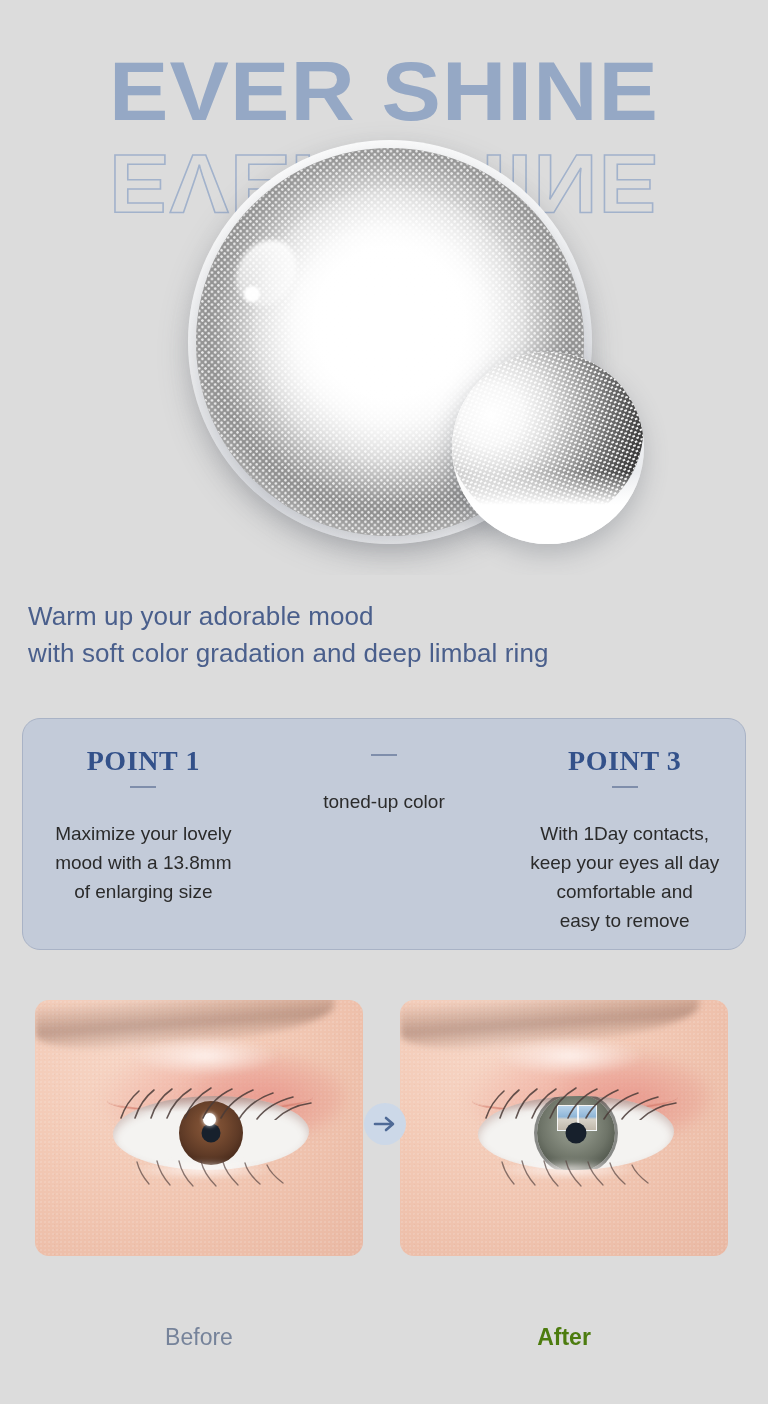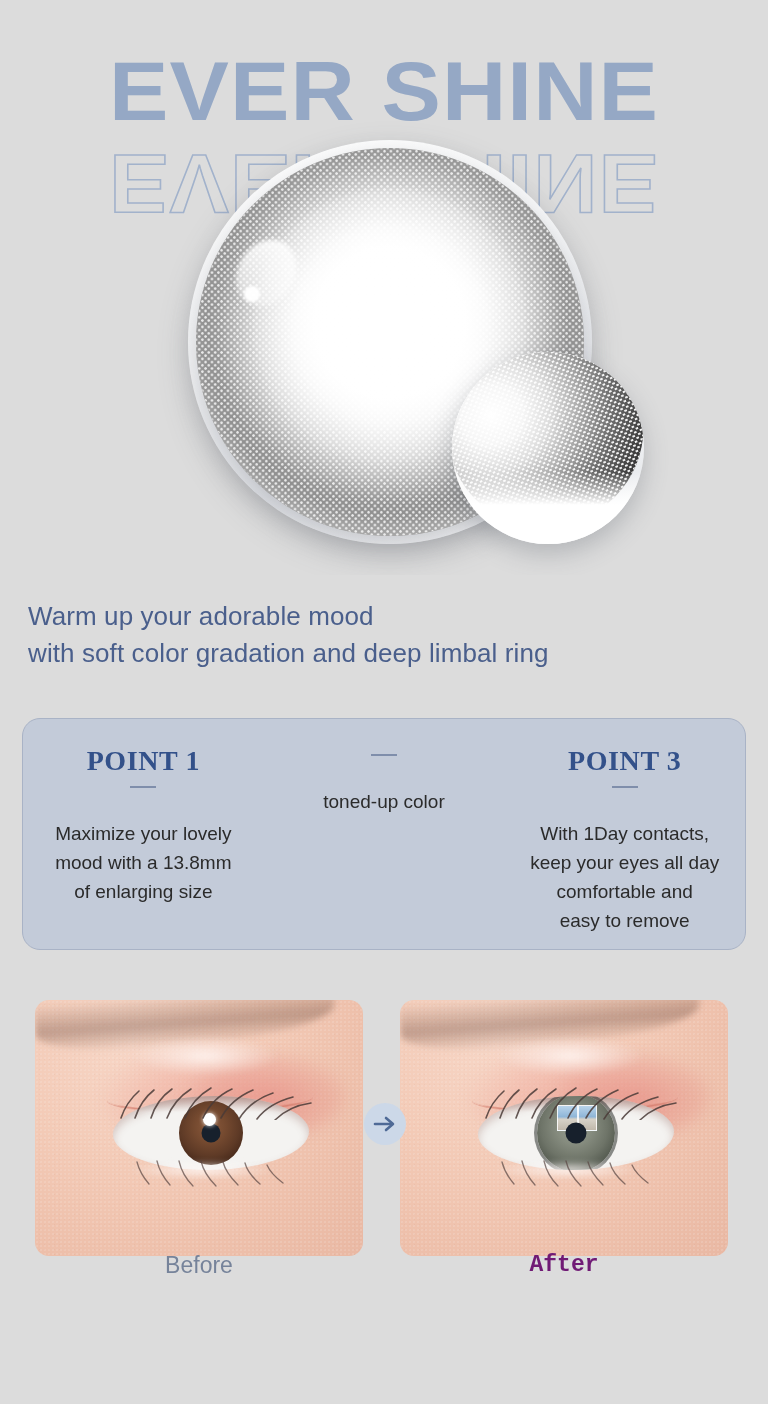--- a/index.html
+++ b/index.html
@@ -385,27 +385,27 @@
     background:#ccd8e8;
     display:flex;
     align-items:center;
     justify-content:center;
     z-index:8;
   }
 
   
   .caption {
     position:absolute;
-    top:1252px;
+    top:1324px;
     width:328px;
     text-align:center;
     font-size:23px;
   }
   .caption-before { left:35px; color:#76839a; }
-  .caption-after  { left:400px; color:#701a75; font-weight:bold;font-family:Liberation Mono, monospace; }
+  .caption-after  { left:400px; color:#4d7c0f; font-weight:bold; }
 </style>
 </head>
 <body>
 
 <div class="hero">
 
   <div class="title-mirror-wrap">
     <div class="brand-title-mirror">EVER SHINE</div>
   </div>
 

